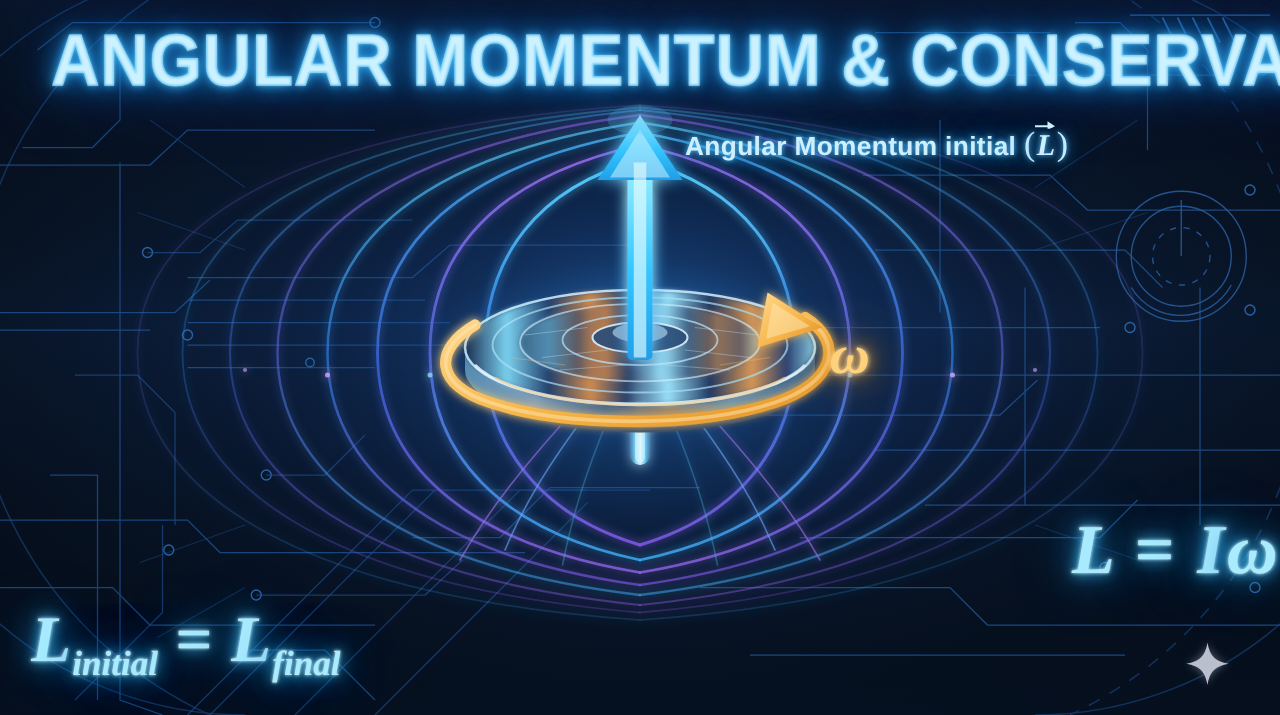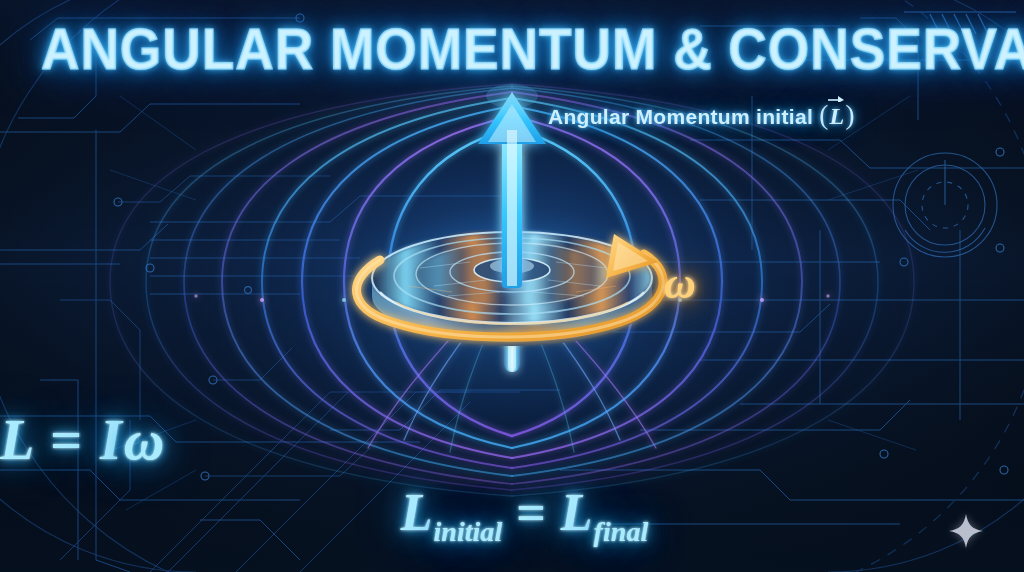--- a/index.html
+++ b/index.html
@@ -46,28 +46,28 @@
   #veclabel .vl{
     font-family:"Liberation Serif",serif;font-style:italic;font-weight:700;
     font-size:24px;position:relative;display:inline-block;padding:0 1px;
   }
   #veclabel .vl .arr{
     position:absolute;left:-1px;top:-9px;width:18px;height:8px;
   }
 
   
   #f1{
-    position:absolute;left:0;right:0;top:408px;text-align:left;
+    position:absolute;left:0;right:0;top:408px;text-align:right;
     font-family:"Liberation Serif",serif;font-style:italic;
     font-size:56px;font-weight:700;color:#a9ecff;
     text-shadow:0 0 3px #e2faff,0 0 10px #44c8ff,0 0 24px #1e9ae6,0 0 46px #0f63ad;
     letter-spacing:2px;
   }
   #f2{
-    position:absolute;left:0;right:0;top:483px;text-align:center;
+    position:absolute;left:0;right:0;top:483px;
     font-family:"Liberation Serif",serif;font-style:italic;
     font-size:52px;font-weight:700;color:#a9ecff;
     text-shadow:0 0 3px #e2faff,0 0 10px #44c8ff,0 0 24px #1e9ae6,0 0 46px #0f63ad;
     letter-spacing:1px;
     padding-left:25px;
   }
   #f2 sub{font-size:.54em;font-style:italic;letter-spacing:0;}
   .eq{font-style:normal;}
 
   

